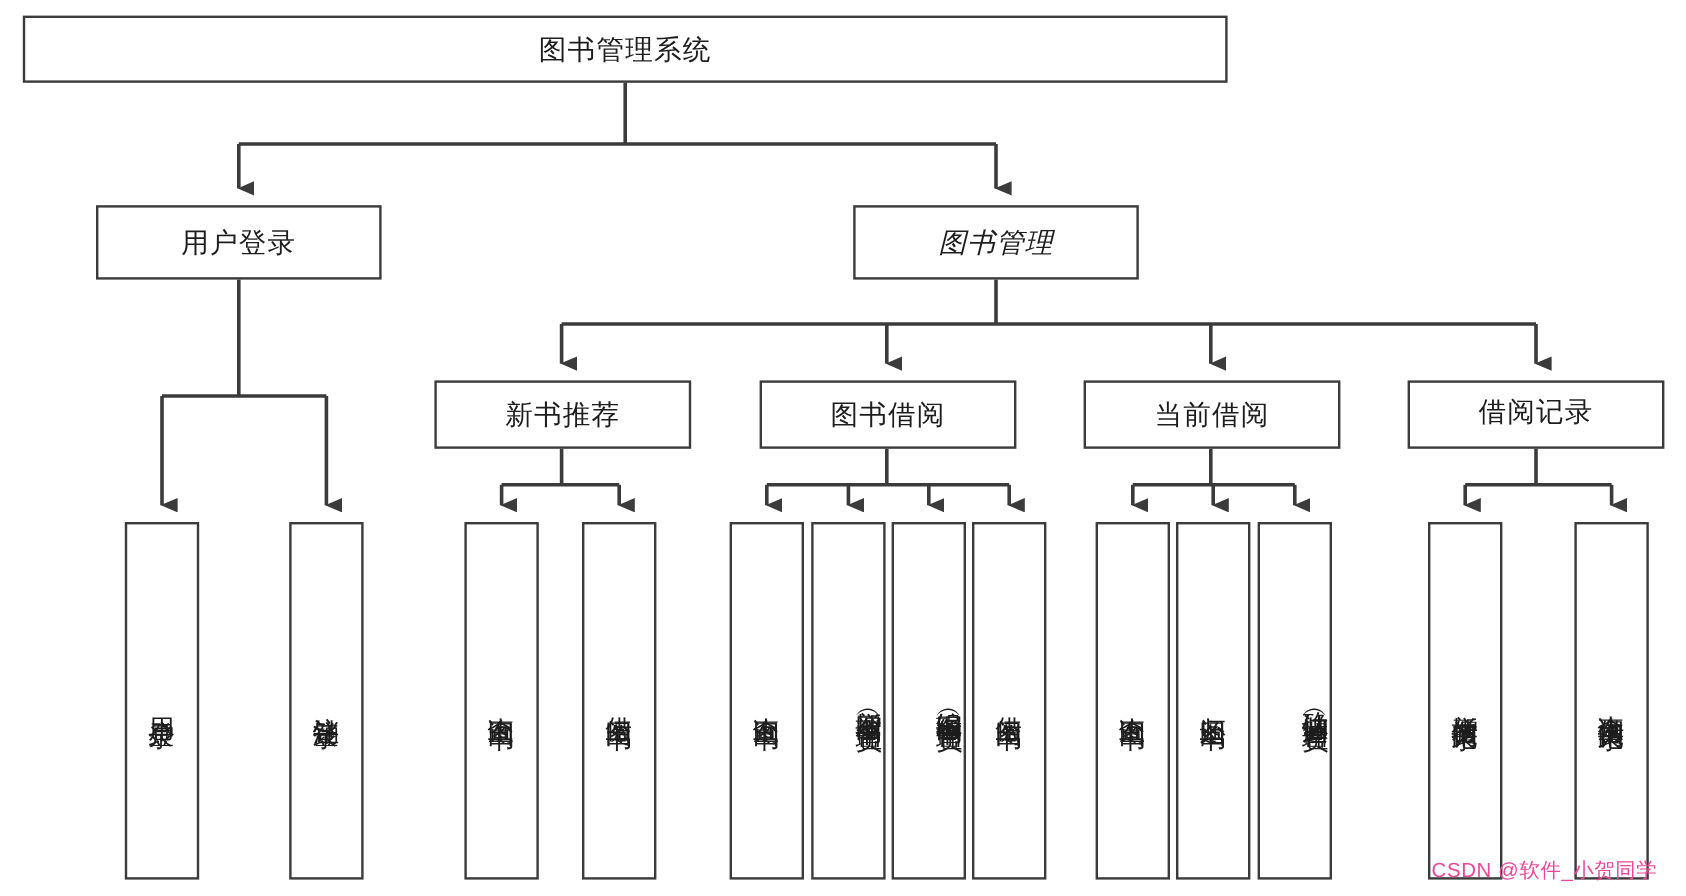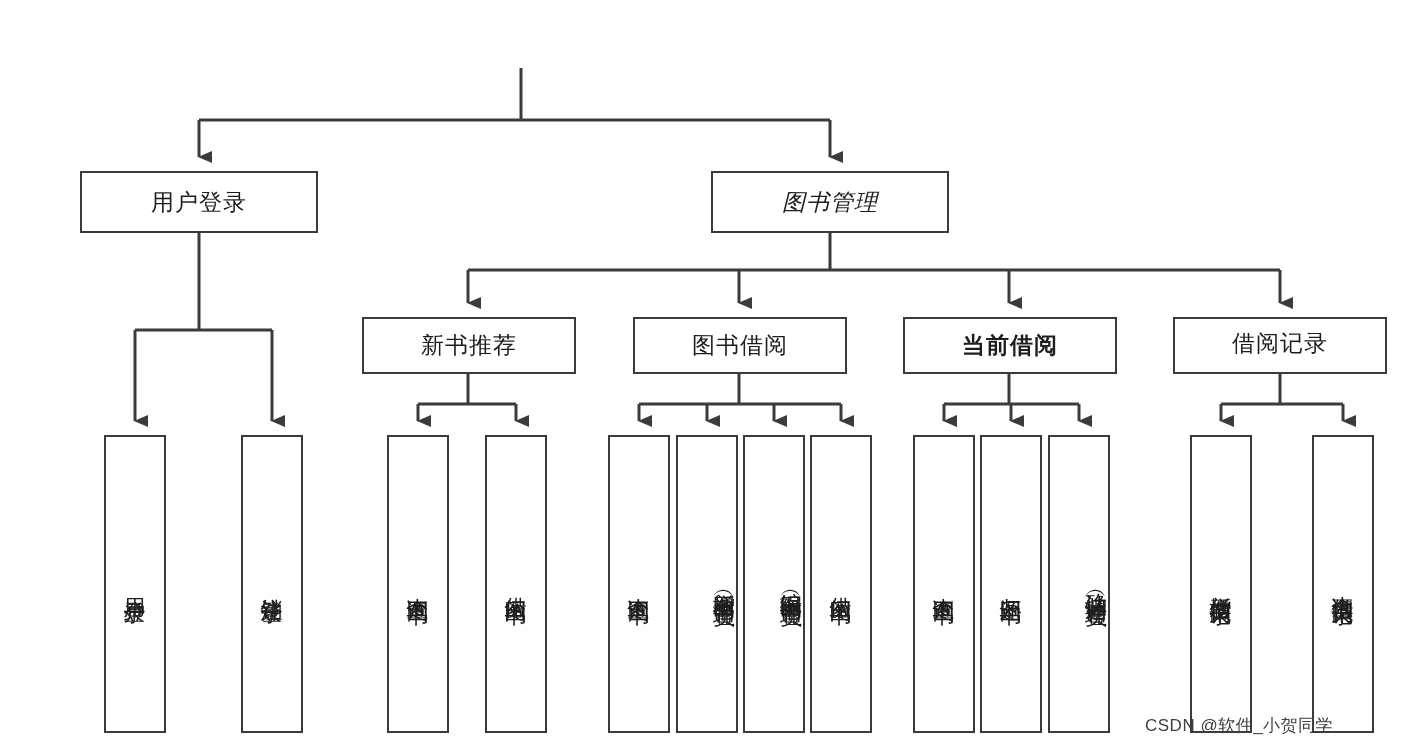--- a/index.html
+++ b/index.html
@@ -50,24 +50,24 @@
   .node.v.top {
     align-items: flex-start;
   }
   .node-label {
     display: block;
     line-height: 1.05;
     white-space: nowrap;
   }
   .watermark {
     position: absolute;
-    left: 1145px;
+    left: 1193px;
     top: 714px;
     font-size: 17px;
-    color: #404040;
+    color: #ec4899;
     white-space: nowrap;
     letter-spacing: 0.5px;
   }
 </style>
 </head>
 <body>
 
 <div id="canvas">
 
   <svg class="wires" viewBox="0 0 1405 747" xmlns="http://www.w3.org/2000/svg">
@@ -117,38 +117,41 @@
       <path d="M 1011 404 L 1011 421" marker-end="url(#arrow)"></path>
       <path d="M 1079 404 L 1079 421" marker-end="url(#arrow)"></path>
 
       <path d="M 1280 373 L 1280 404"></path>
       <path d="M 1221 404 L 1343 404"></path>
       <path d="M 1221 404 L 1221 421" marker-end="url(#arrow)"></path>
       <path d="M 1343 404 L 1343 421" marker-end="url(#arrow)"></path>
     </g>
   </svg>
 
+  <div class="node h" style="left:19px; top:13px; width:1004px; height:56px;">
+    <span class="node-label">图书管理系统</span>
+  </div>
 
   <div class="node h" style="left:80px; top:171px; width:238px; height:62px;">
     <span class="node-label">用户登录</span>
   </div>
 
   <div class="node h" style="left:711px; top:171px; width:238px; height:62px;font-style:italic;">
     <span class="node-label">图书管理</span>
   </div>
 
   <div class="node h" style="left:362px; top:317px; width:214px; height:57px;">
     <span class="node-label">新书推荐</span>
   </div>
 
   <div class="node h" style="left:633px; top:317px; width:214px; height:57px;">
     <span class="node-label">图书借阅</span>
   </div>
 
-  <div class="node h" style="left:903px; top:317px; width:214px; height:57px;font-weight:bold;">
+  <div class="node h" style="left:903px; top:317px; width:214px; height:57px;">
     <span class="node-label">当前借阅</span>
   </div>
 
   <div class="node h" style="left:1173px; top:317px; width:214px; height:57px;font-family:Liberation Mono, monospace;">
     <span class="node-label">借阅记录</span>
   </div>
 
   <div class="node v" style="left:104px; top:435px; width:62px; height:298px;">
     <span class="node-label">用户登录</span>
   </div>

